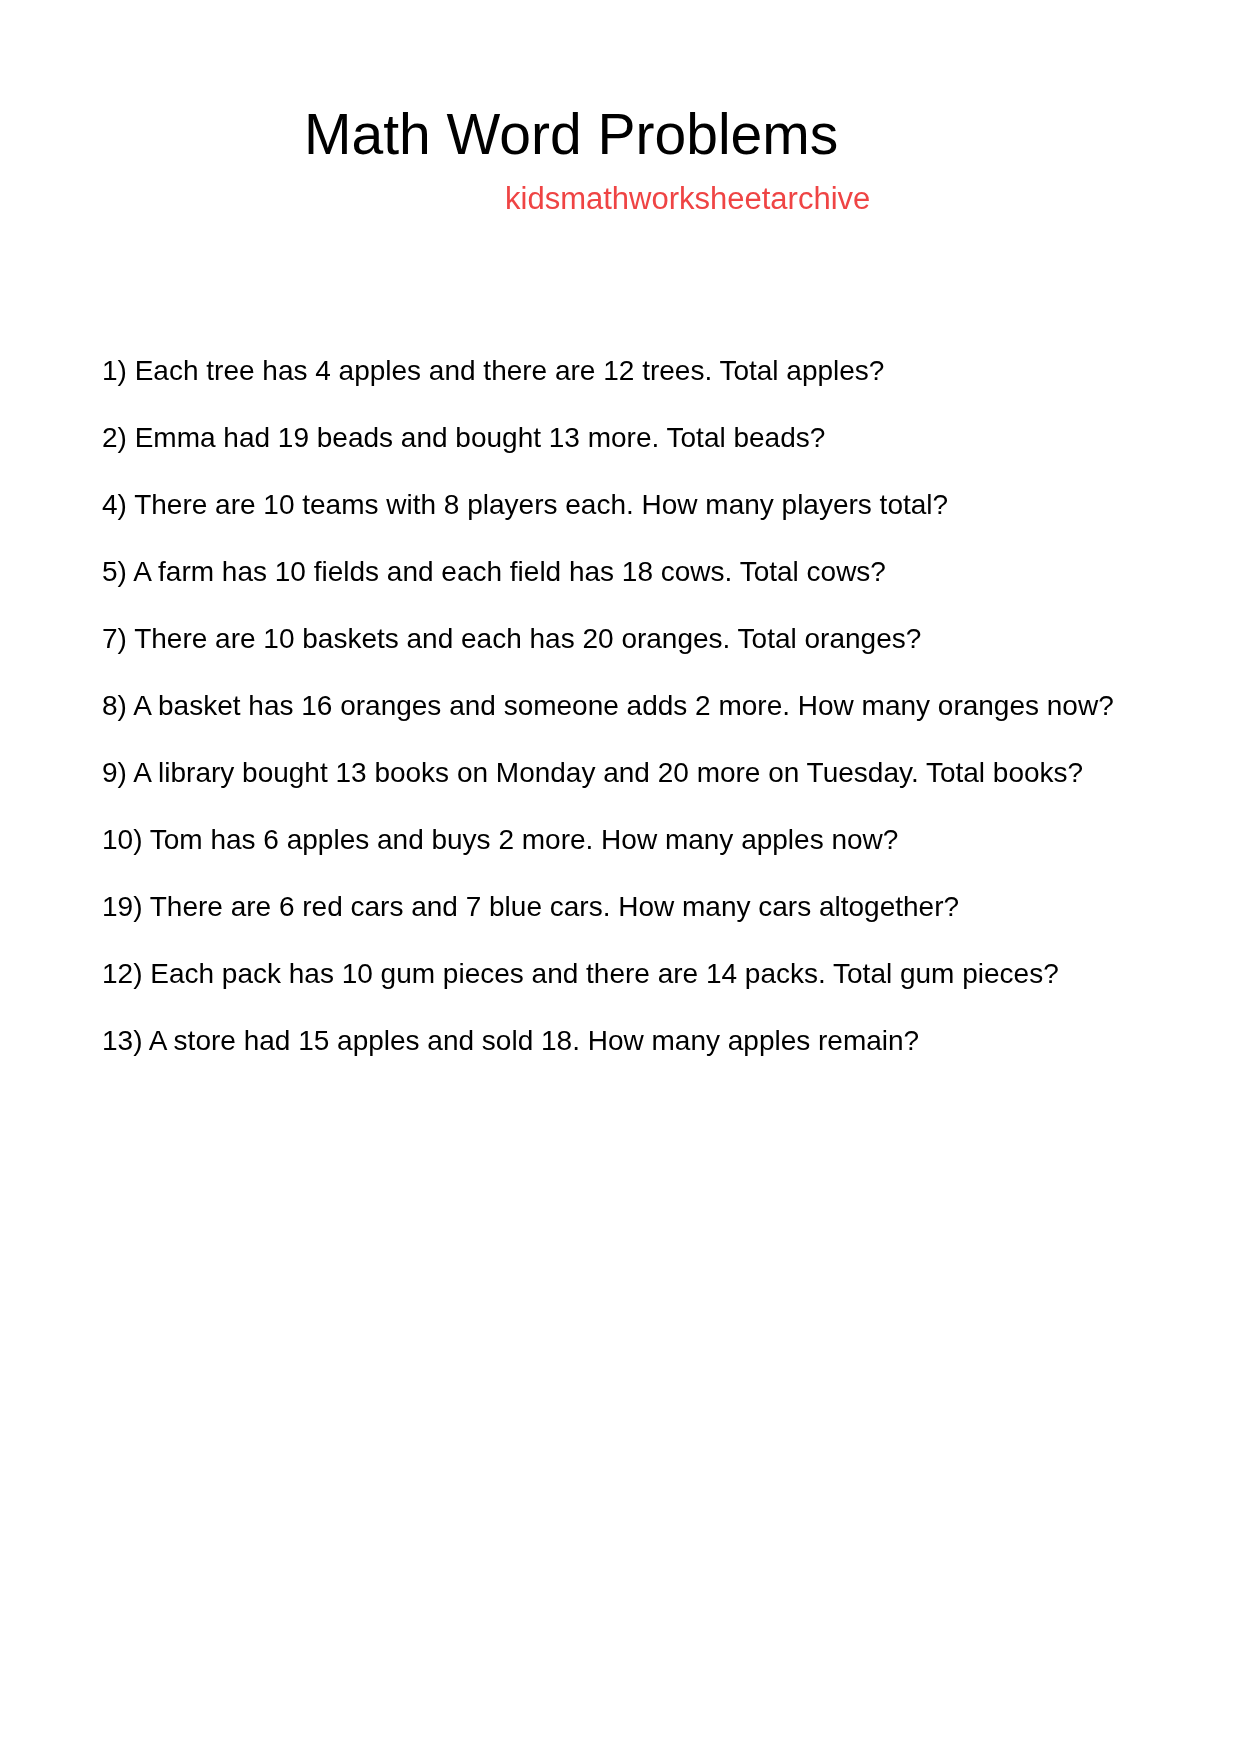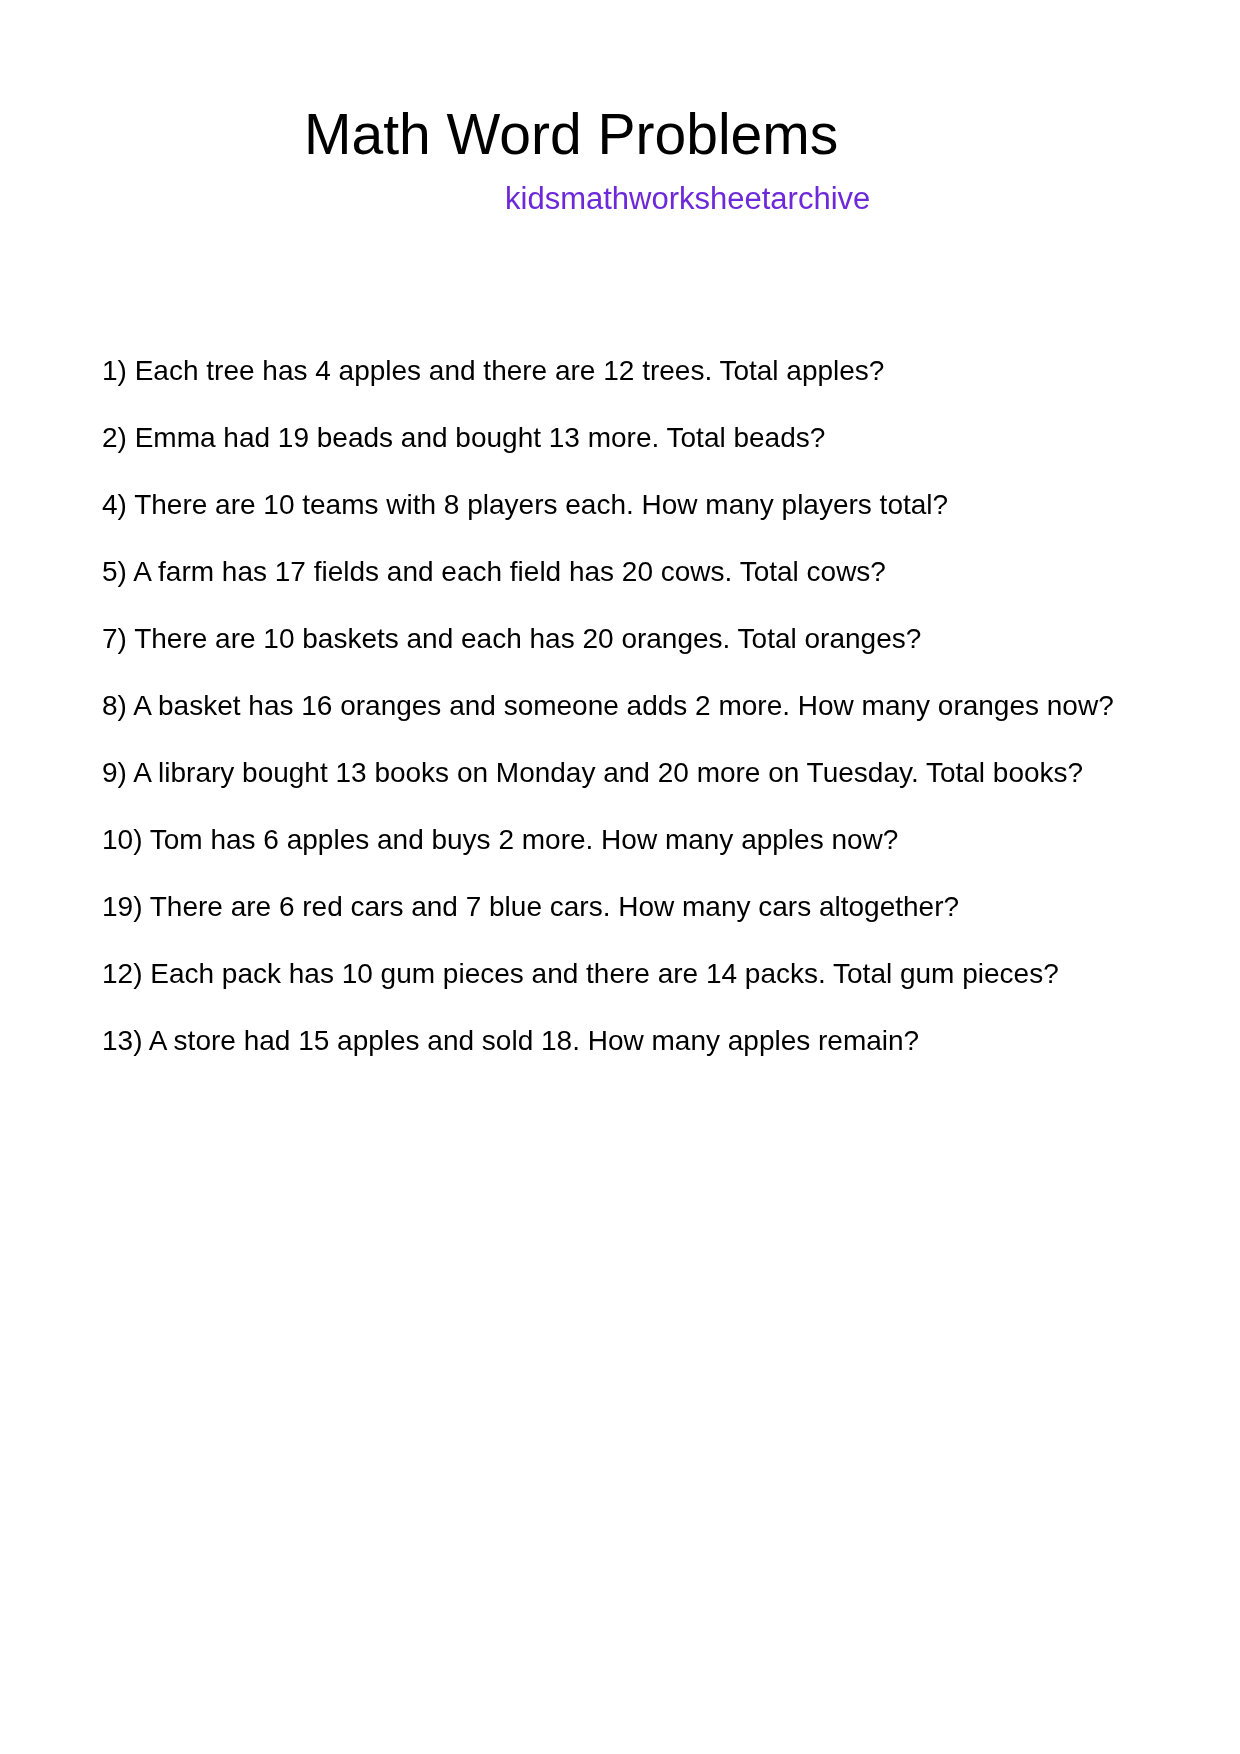--- a/index.html
+++ b/index.html
@@ -1,36 +1,36 @@
 <!DOCTYPE html>
 <html><head>
   <meta charset="utf-8">
   <style>
     html, body { margin: 0; padding: 0; background: #ffffff; }
     body { width: 1240px; height: 1754px; position: relative; overflow: hidden;
            font-family: "Liberation Sans", sans-serif; color: #000; }
     .title { position: absolute; left: 304px; top: 100px; font-size: 57px; line-height: 68px;
              font-weight: normal; margin: 0; white-space: nowrap; }
     .subtitle { position: absolute; left: 505px; top: 181px; font-size: 31px; line-height: 36px;
-                color: #6d28d9; white-space: nowrap; }
+                color: #ef4444; white-space: nowrap; }
     .problems { position: absolute; left: 102px; top: 350px; width: 1050px; margin: 0; padding: 0;
                 list-style: none; }
     .problem { font-size: 28px; line-height: 42px; margin: 0 0 25px 0; }
   </style>
 </head>
 <body>
 
 <h1 class="title">Math Word Problems</h1>
 <div class="subtitle">kidsmathworksheetarchive</div>
 
 <ol class="problems">
   <li class="problem">1) Each tree has 4 apples and there are 12 trees. Total apples?</li>
   <li class="problem">2) Emma had 19 beads and bought 13 more. Total beads?</li>
   <li class="problem">4) There are 10 teams with 8 players each. How many players total?</li>
-  <li class="problem">5) A farm has 17 fields and each field has 20 cows. Total cows?</li>
+  <li class="problem">5) A farm has 10 fields and each field has 18 cows. Total cows?</li>
   <li class="problem">7) There are 10 baskets and each has 20 oranges. Total oranges?</li>
   <li class="problem">8) A basket has 16 oranges and someone adds 2 more. How many oranges now?</li>
   <li class="problem">9) A library bought 13 books on Monday and 20 more on Tuesday. Total books?</li>
   <li class="problem">10) Tom has 6 apples and buys 2 more. How many apples now?</li>
   <li class="problem">19) There are 6 red cars and 7 blue cars. How many cars altogether?</li>
   <li class="problem">12) Each pack has 10 gum pieces and there are 14 packs. Total gum pieces?</li>
   <li class="problem">13) A store had 15 apples and sold 18. How many apples remain?</li>
 </ol>
 
 </body></html>

